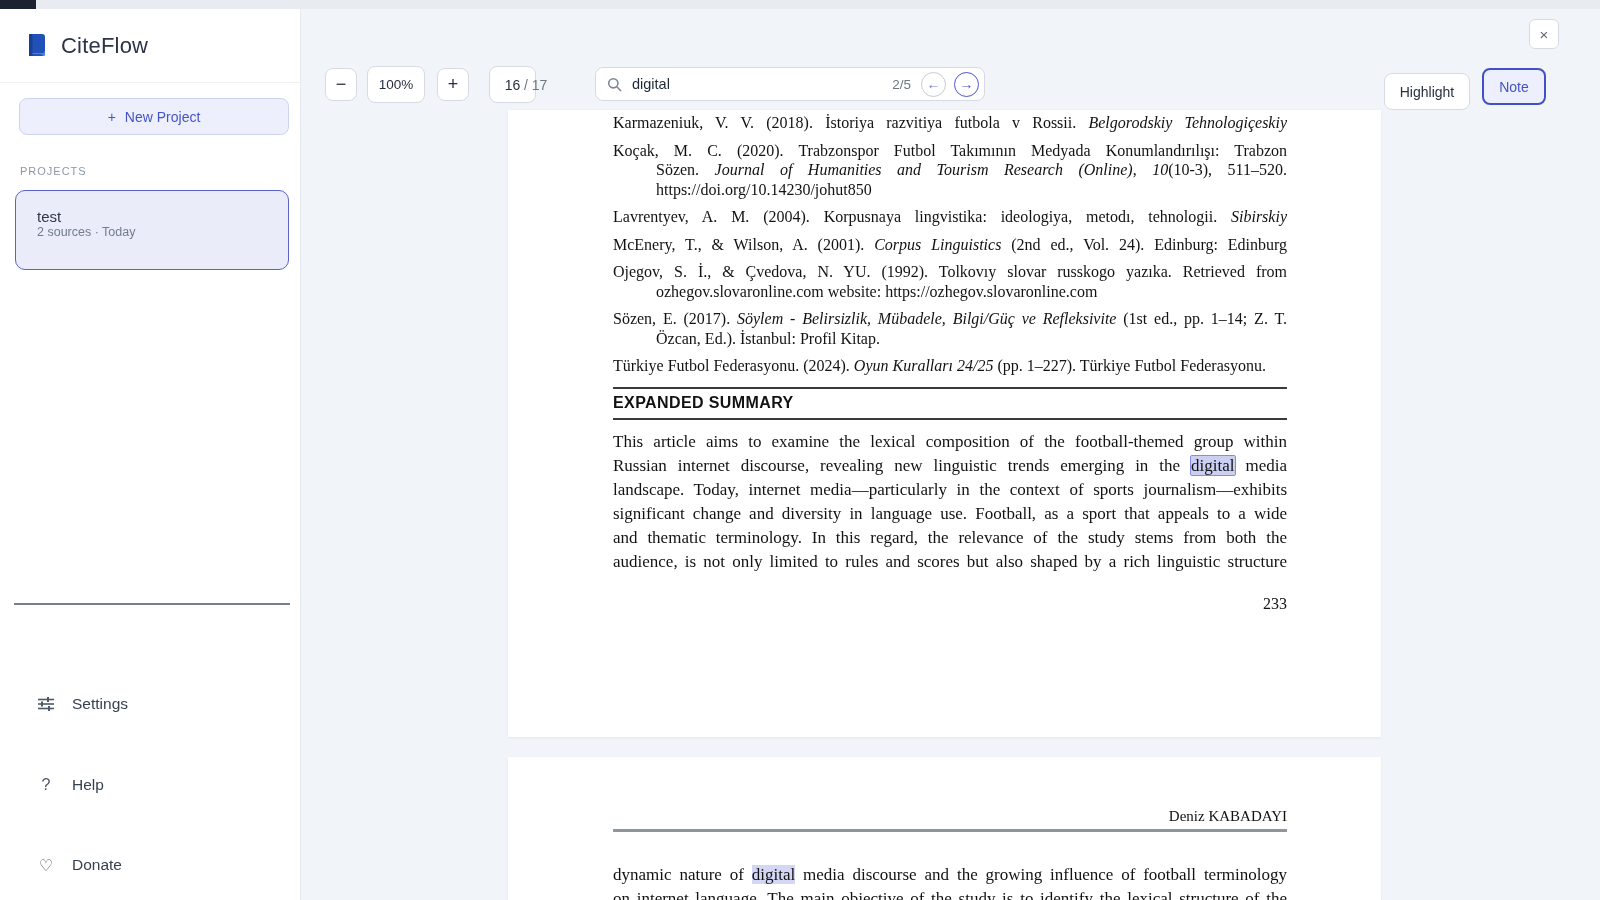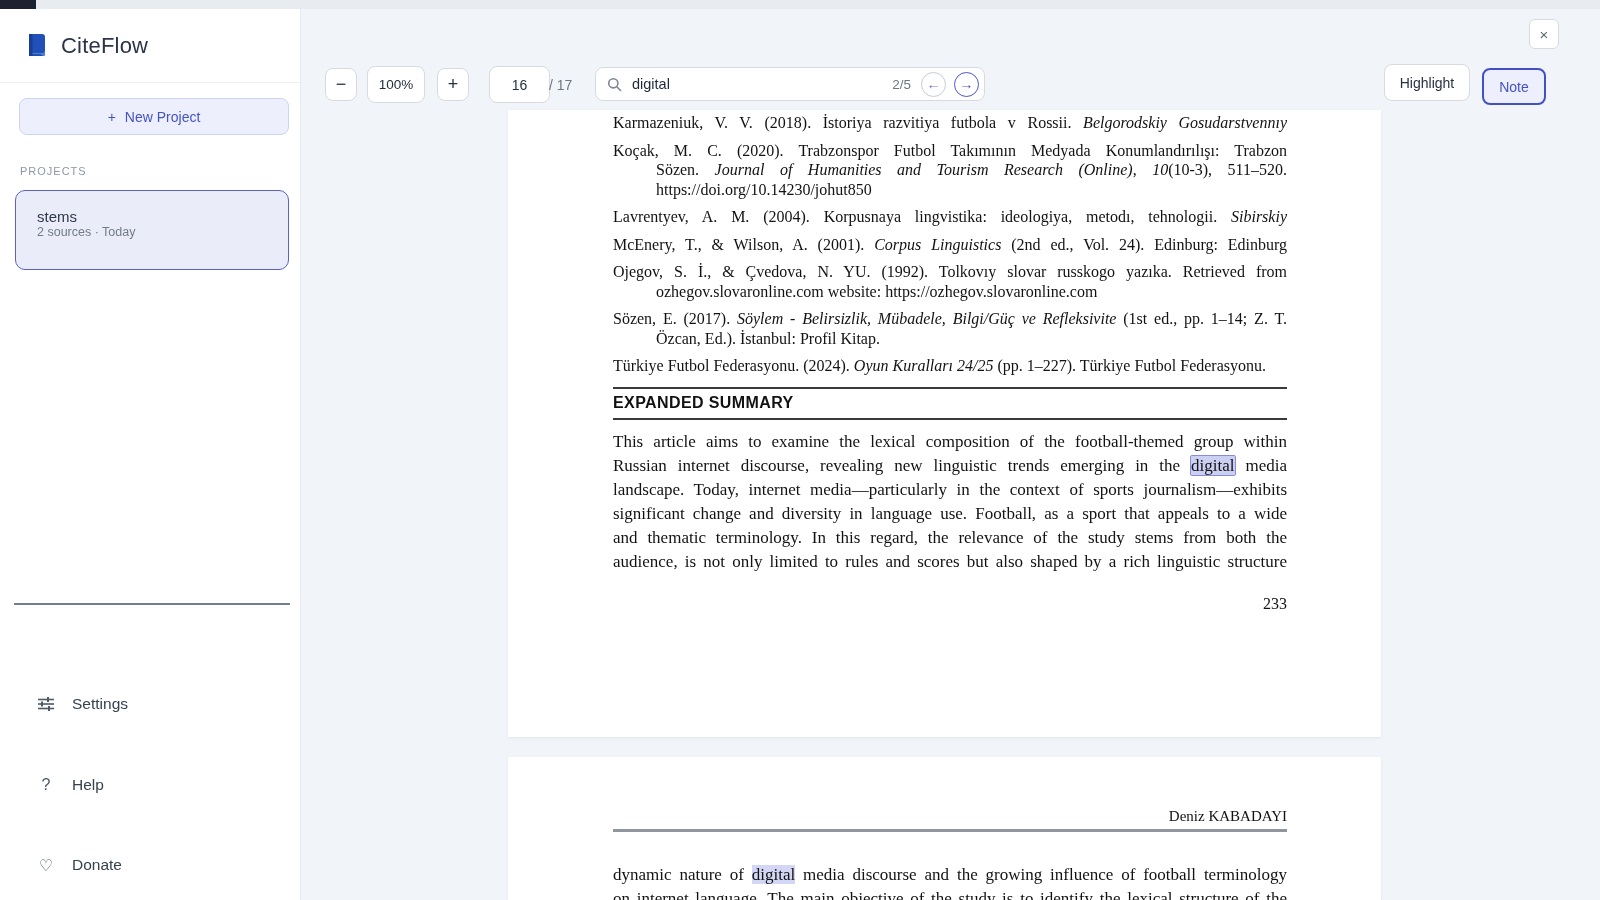--- a/index.html
+++ b/index.html
@@ -28,35 +28,35 @@
             color:#37414f;cursor:pointer;}
   .nav-ic{width:18px;height:18px;display:flex;align-items:center;justify-content:center;
           color:#4d5868;font-size:16px;}
   
   .tb-btn{position:absolute;background:#fff;border:1px solid #d7dbe1;border-radius:8px;color:#27303f;
           display:flex;align-items:center;justify-content:center;font-size:14px;cursor:pointer;box-sizing:border-box;}
   .close-btn{left:1529px;top:19px;width:30px;height:30px;border-radius:6px;color:#5f6672;font-size:15px;}
   .zo{left:325px;top:68px;width:32px;height:33px;font-size:18px;}
   .zl{left:367px;top:66px;width:58px;height:37px;font-size:13.5px;}
   .zi{left:437px;top:68px;width:32px;height:33px;font-size:18px;}
-  .page-input{position:absolute;left:489px;top:66px;width:61px;height:37px;background:#fff;
+  .page-input{position:absolute;left:489px;top:66px;width:47px;height:37px;background:#fff;
               border:1px solid #d7dbe1;border-radius:8px;text-align:center;font-size:14px;color:#27303f;
               box-sizing:border-box;font-family:"Liberation Sans",sans-serif;}
-  .page-total{position:absolute;left:549px;top:77px;font-size:14px;color:#6e7683;}
+  .page-total{position:absolute;left:524px;top:77px;font-size:14px;color:#6e7683;}
   .search-box{position:absolute;left:595px;top:67px;width:390px;height:34px;background:#fff;
               border:1px solid #d7dbe1;border-radius:8px;box-sizing:border-box;display:flex;
               align-items:center;padding:0 5px 0 11px;gap:8px;}
   .search-input{flex:1;border:none;outline:none;font-size:14.5px;color:#1f2937;background:transparent;
                 font-family:"Liberation Sans",sans-serif;}
   .match-counter{font-size:13.5px;color:#6e7683;margin-right:2px;}
   .nav-circle{width:25px;height:25px;border-radius:50%;background:#fff;border:1px solid #c6ccd4;
               color:#6a74ce;display:flex;align-items:center;justify-content:center;font-size:14px;
               cursor:pointer;box-sizing:border-box;flex:0 0 auto;}
   .nav-circle.active{border:1.5px solid #4b57c9;color:#4350c6;}
-  .btn-highlight{left:1384px;top:64px;width:86px;height:37px;}
+  .btn-highlight{left:1384px;top:73px;width:86px;height:37px;}
   .btn-note{left:1482px;top:68px;width:64px;height:37px;background:#edeffc;border:2px solid #4250c5;
             color:#4452c6;}
   
   .page{position:absolute;left:508px;width:873px;background:#fff;box-shadow:0 1px 3px rgba(40,50,70,.07);}
   .page1{top:110px;height:627px;}
   .page2{top:757px;height:143px;}
   .page-body{padding:3px 94px 0 105px;color:#121212;}
   .doc-line{font-family:"Liberation Serif",serif;font-size:16px;line-height:19.5px;white-space:nowrap;}
   .jl{white-space:normal;text-align:justify;text-align-last:justify;}
   .ind{padding-left:43px;}
@@ -95,21 +95,21 @@
     <div class="sb-div1"></div>
 
     <div class="btn-newproj">
       <span>+</span>
       <span>New Project</span>
     </div>
 
     <div class="projects-label">PROJECTS</div>
 
     <div class="project-card">
-      <div class="project-name">stems</div>
+      <div class="project-name">test</div>
       <div class="project-meta">2 sources · Today</div>
     </div>
 
     <div class="sb-div2"></div>
 
     <div class="nav-item" style="top:686px;">
       <span class="nav-ic">
         <svg width="18" height="18" viewBox="0 0 18 18" fill="none" stroke="#4d5868" stroke-width="1.6">
           <line x1="1" y1="4.5" x2="17" y2="4.5"></line>
             <line x1="1" y1="9" x2="17" y2="9"></line>
@@ -167,21 +167,21 @@
     <span>Highlight</span>
   </div>
   <div class="tb-btn btn-note">
     <span>Note</span>
   </div>
 
   <div class="page page1">
     <div class="page-body">
       <div>
           <div class="ref">
-            <div class="doc-line jl"><span>Karmazeniuk, V. V. (2018). İstoriya razvitiya futbola v Rossii. </span><span class="it">Belgorodskiy Gosudarstvennıy</span></div>
+            <div class="doc-line jl"><span>Karmazeniuk, V. V. (2018). İstoriya razvitiya futbola v Rossii. </span><span class="it">Belgorodskiy Tehnologiçeskiy</span></div>
           </div>
           <div class="ref">
             <div class="doc-line jl"><span>Koçak, M. C. (2020). Trabzonspor Futbol Takımının Medyada Konumlandırılışı: Trabzon</span></div>
             <div class="doc-line jl ind"><span>Sözen. </span><span class="it">Journal of Humanities and Tourism Research (Online)</span><span>, </span><span class="it">10</span><span>(10-3), 511–520.</span></div>
             <div class="doc-line ind"><span>https://doi.org/10.14230/johut850</span></div>
           </div>
           <div class="ref">
             <div class="doc-line jl"><span>Lavrentyev, A. M. (2004). Korpusnaya lingvistika: ideologiya, metodı, tehnologii. </span><span class="it">Sibirskiy</span></div>
           </div>
           <div class="ref">

